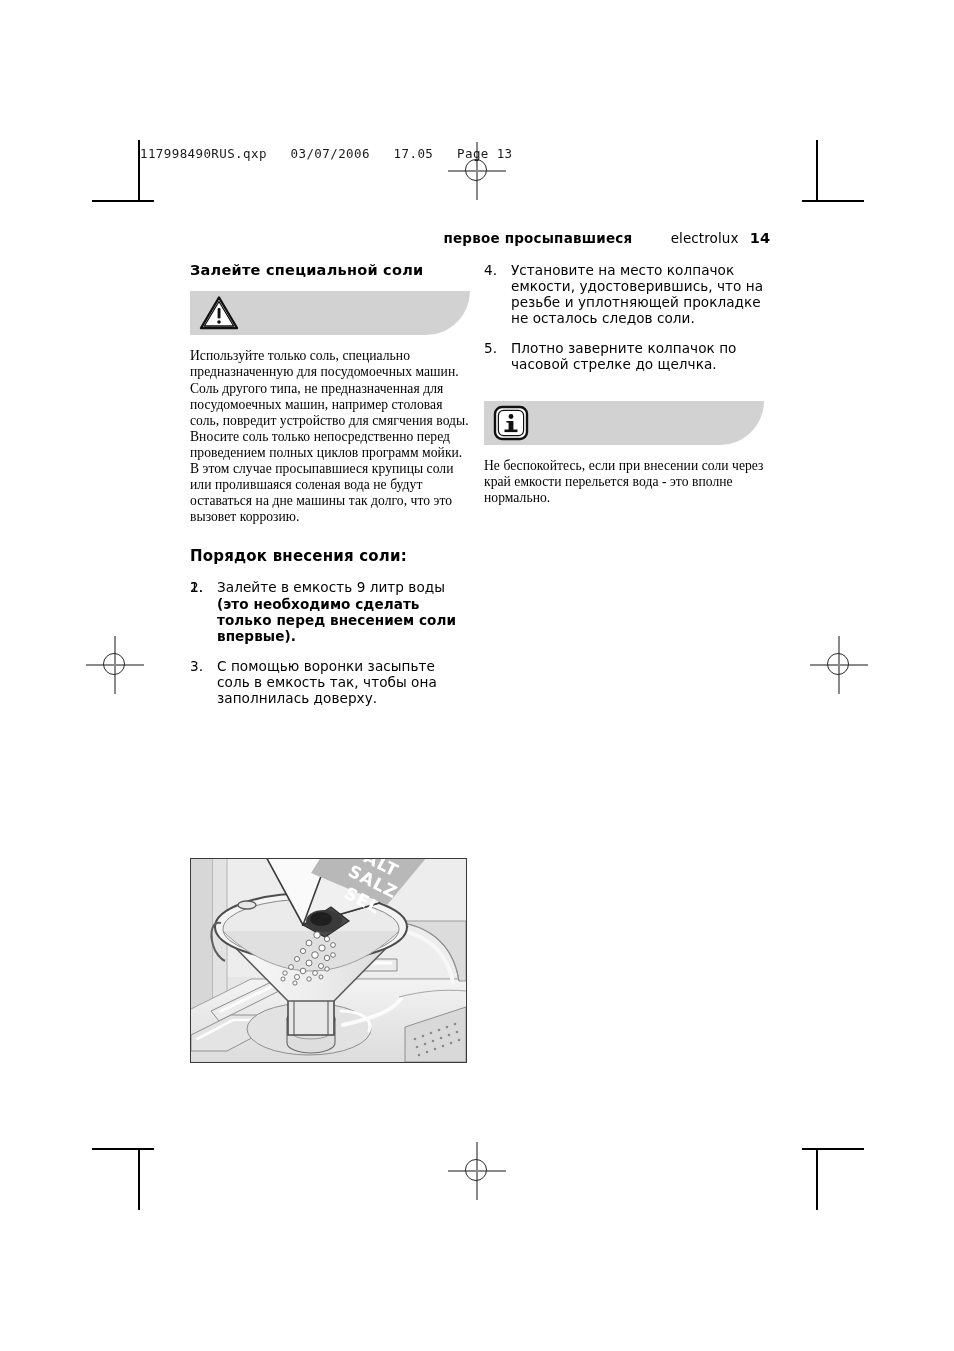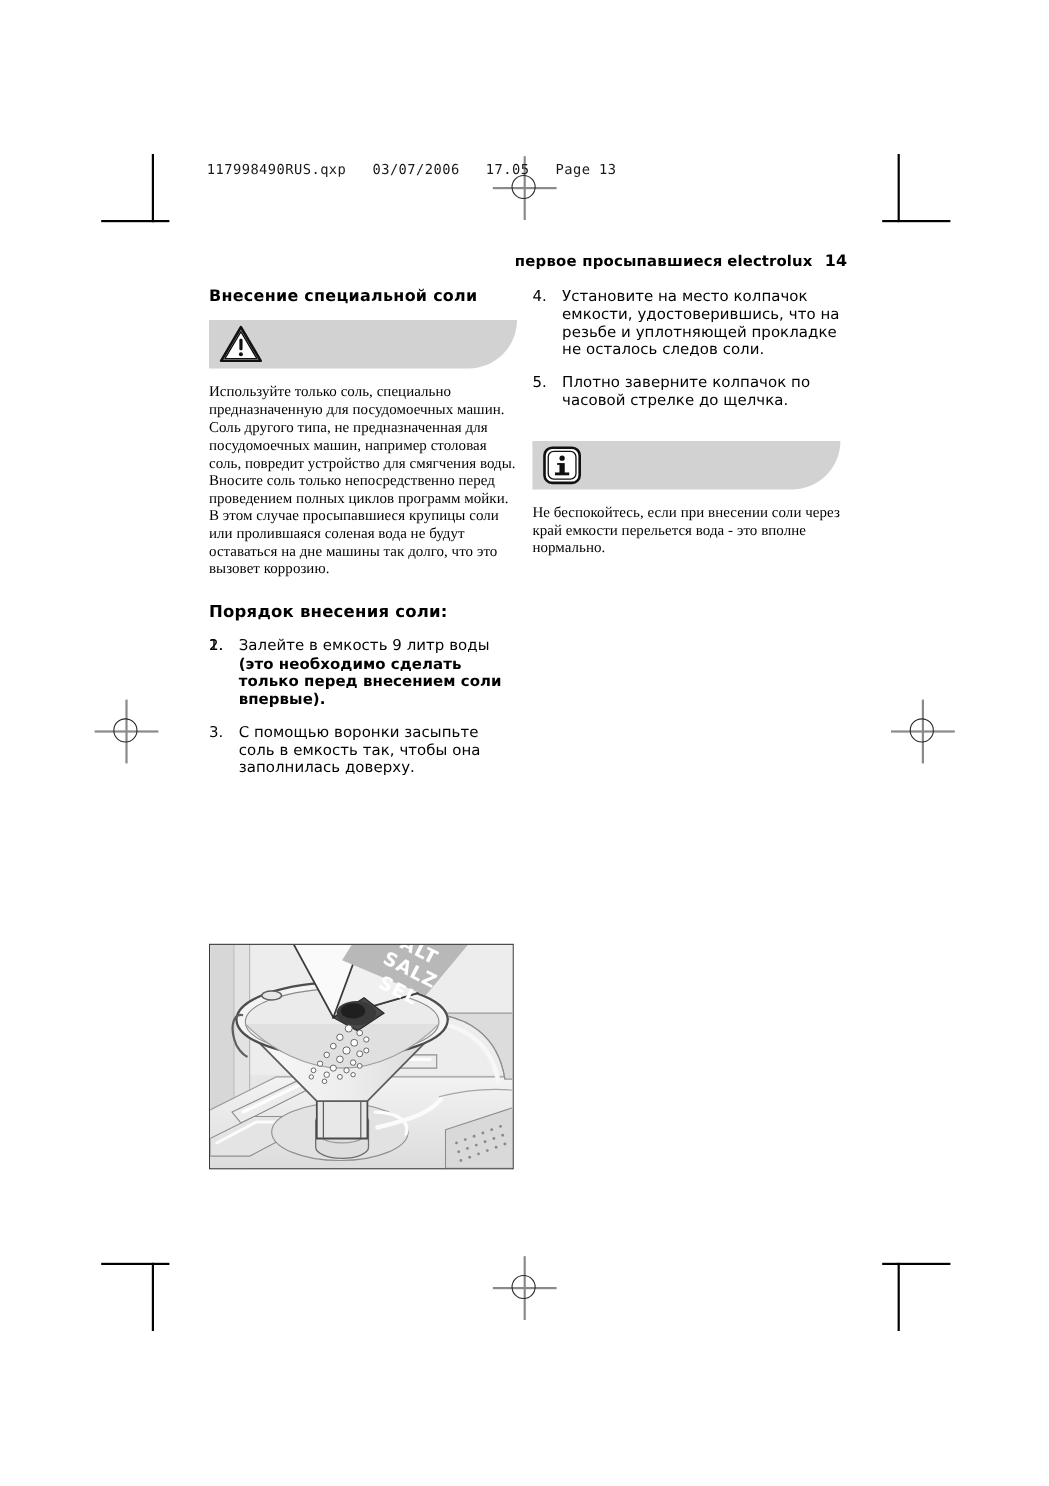--- a/index.html
+++ b/index.html
@@ -19,21 +19,20 @@
   
   .prepress-header {
     position: absolute;
     left: 140px;
     top: 146px;
     font-family: "DejaVu Sans Mono", monospace;
     font-size: 12.5px;
     letter-spacing: 0.4px;
     color: #1a1a1a;
     white-space: pre;
-    margin-left: 48px;
   }
 
   .crop-v, .crop-h {
     position: absolute;
     background: #000;
   }
   .crop-v { width: 1.6px; }
   .crop-h { height: 1.6px; }
 
   .regmark {
@@ -70,22 +69,23 @@
     width: 580px;
     text-align: right;
     font-size: 13.5px;
     white-space: nowrap;
   }
   .page-header .ph-section {
     font-weight: bold;
     letter-spacing: 0.2px;
   }
   .page-header .ph-brand {
-    font-weight: bold;
+    font-weight: normal;
     letter-spacing: 0.1px;
+    margin-left: 34px;
   }
   .page-header .ph-num {
     font-weight: bold;
     font-size: 14.5px;
     margin-left: 7px;
   }
 
   .col {
     position: absolute;
     width: 280px;
@@ -221,21 +221,21 @@
 <div class="prepress-header">117998490RUS.qxp   03/07/2006   17.05   Page 13</div>
 
 <div class="page-header">
   <span class="ph-section">первое просыпавшиеся</span>
   <span class="ph-brand">electrolux</span>
   <span class="ph-num">14</span>
 </div>
 
 <div class="col col-left">
 
-  <h2 class="section-title">Внесение специальной соли</h2>
+  <h2 class="section-title">Залейте специальной соли</h2>
 
   <div class="notice-band">
     <div class="band-bg"></div>
     <div class="band-icon">
       <svg class="warn-tri" width="40" height="36" viewBox="0 0 40 36">
         <path d="M20 2.5 L38 33 L2 33 Z" fill="#ffffff" stroke="#111111" stroke-width="2.4" stroke-linejoin="round"></path>
         <path d="M20 6.5 L34.6 31 L5.4 31 Z" fill="none" stroke="#111111" stroke-width="1.3" stroke-linejoin="round"></path>
         <rect x="18.6" y="13" width="2.9" height="10.5" rx="1.2" fill="#111111"></rect>
         <circle cx="20" cy="27" r="1.8" fill="#111111"></circle>
       </svg>

